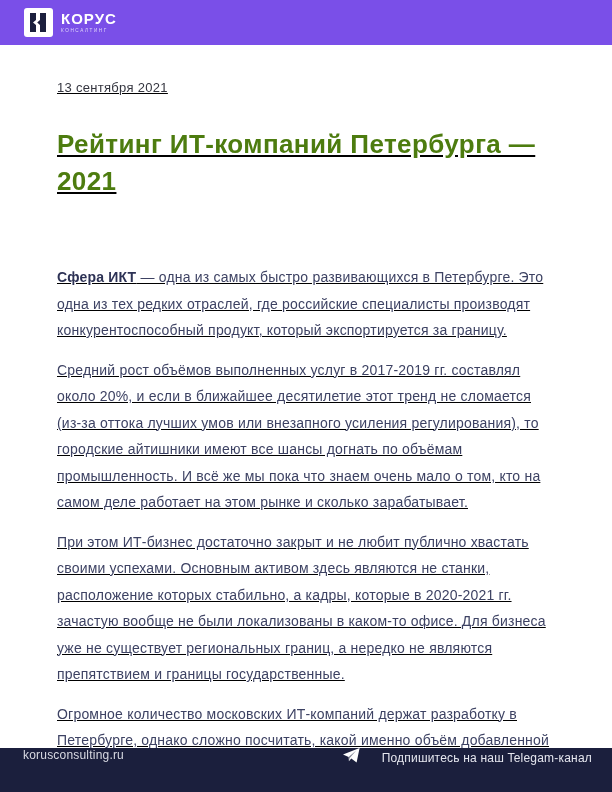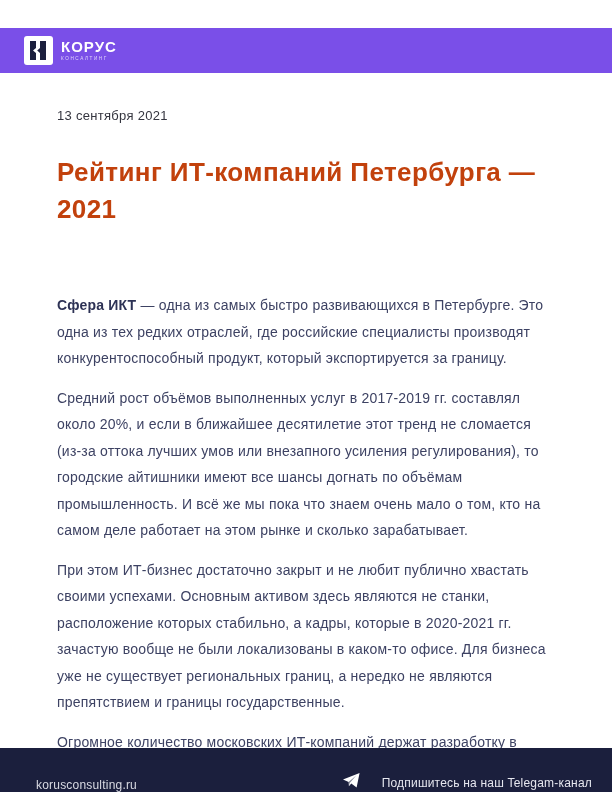--- a/index.html
+++ b/index.html
@@ -18,21 +18,20 @@
 
   
   .header {
     height: 45px;
     background: #7a4fe8;
     display: flex;
     align-items: center;
     justify-content: space-between;
     padding: 0 20px 0 24px;
     flex-shrink: 0;
-    margin-top: 28px;
   }
   .brand { display: flex; align-items: center; gap: 8px; }
   .logo-box {
     width: 29px; height: 29px;
     background: #ffffff;
     border-radius: 3px;
     display: flex; align-items: center; justify-content: center;
   }
   .logo-box svg { display: block; }
   .brand-text { display: flex; flex-direction: column; line-height: 1; }
@@ -54,29 +53,30 @@
     width: 113px;
     height: 27px;
     cursor: pointer;
   }
 
   
   .main {
     flex: 1 1 auto;
     padding: 35px 57px 8px 57px;
     overflow: hidden;
+    text-decoration: underline;
   }
   .date {
     color: #34353f;
     font-size: 13px;
     letter-spacing: 0.3px;
   }
   .title {
     margin-top: 31px;
-    color: #c2410c;
+    color: #4d7c0f;
     font-size: 26px;
     font-weight: bold;
     line-height: 37px;
     letter-spacing: 0.4px;
     max-width: 500px;
   }
   .body-copy { margin-top: 64px; }
   .body-copy p {
     color: #3d4263;
     font-size: 14px;
@@ -85,22 +85,22 @@
     margin-bottom: 13px;
   }
   .body-copy p:last-child { margin-bottom: 0; }
   .lead-bold { font-weight: bold; color: #2d3255; }
 
   
   .footer {
     height: 44px;
     background: #1b1f3d;
     display: flex;
-    align-items: flex-end;
-    padding: 0 20px 0 36px;
+    align-items: flex-start;
+    padding: 0 20px 0 23px;
     flex-shrink: 0;
   }
   .site-url {
     color: #d9dae3;
     font-size: 12px;
     letter-spacing: 0.2px;
     text-decoration: none;
   }
   .tg-group {
     display: flex; align-items: center; gap: 22px;

